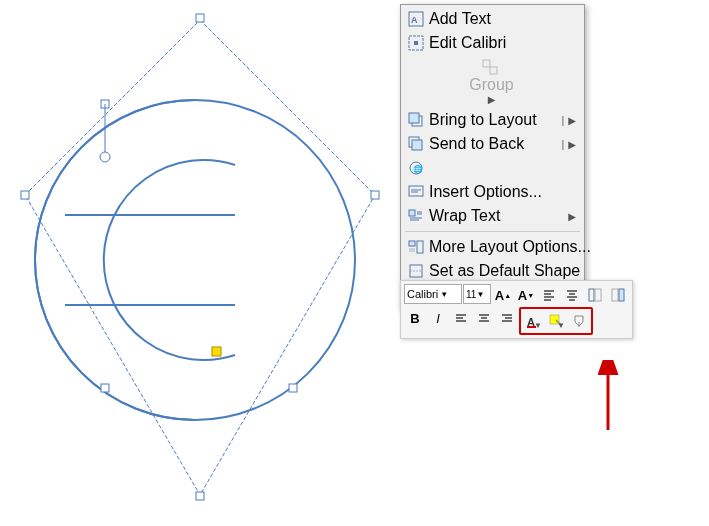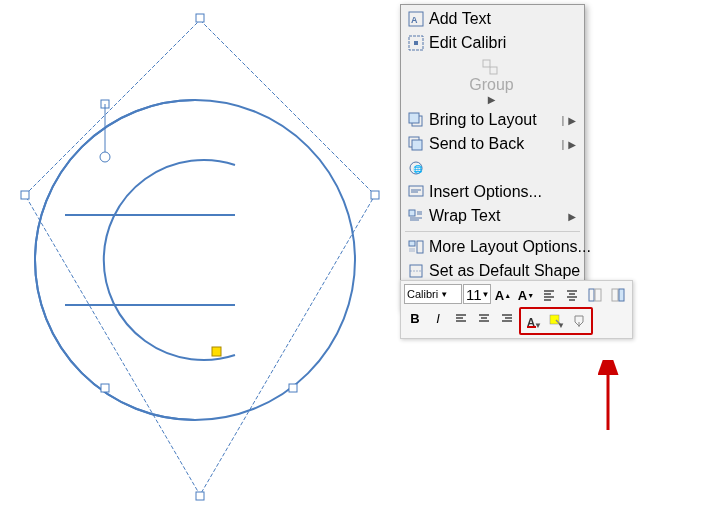--- a/index.html
+++ b/index.html
@@ -304,21 +304,21 @@
 </div>
 
 <div class="mini-toolbar">
 
   <div class="toolbar-row">
     <div class="font-name-box">
       <span style="font-size:11px;">Calibri</span>
       <span style="font-size:8px;margin-left:2px;">▼</span>
     </div>
     <div class="font-size-box">
-      <span style="font-size:15px;">11</span>
+      <span style="font-size:10px;">11</span>
       <span style="font-size:8px;">▼</span>
     </div>
     <button class="toolbar-btn" style="font-size:13px;font-weight:bold;">A<sup style="font-size:7px;">▲</sup></button>
     <button class="toolbar-btn" style="font-size:13px;font-weight:bold;">A<sup style="font-size:7px;">▼</sup></button>
 
     <button class="toolbar-btn">
       <svg width="12" height="12" viewBox="0 0 12 12">
           <line x1="1" y1="2" x2="11" y2="2" stroke="#444" stroke-width="1.5"></line>
           <line x1="1" y1="5" x2="8" y2="5" stroke="#444" stroke-width="1.5"></line>
           <line x1="1" y1="8" x2="11" y2="8" stroke="#444" stroke-width="1.5"></line>

